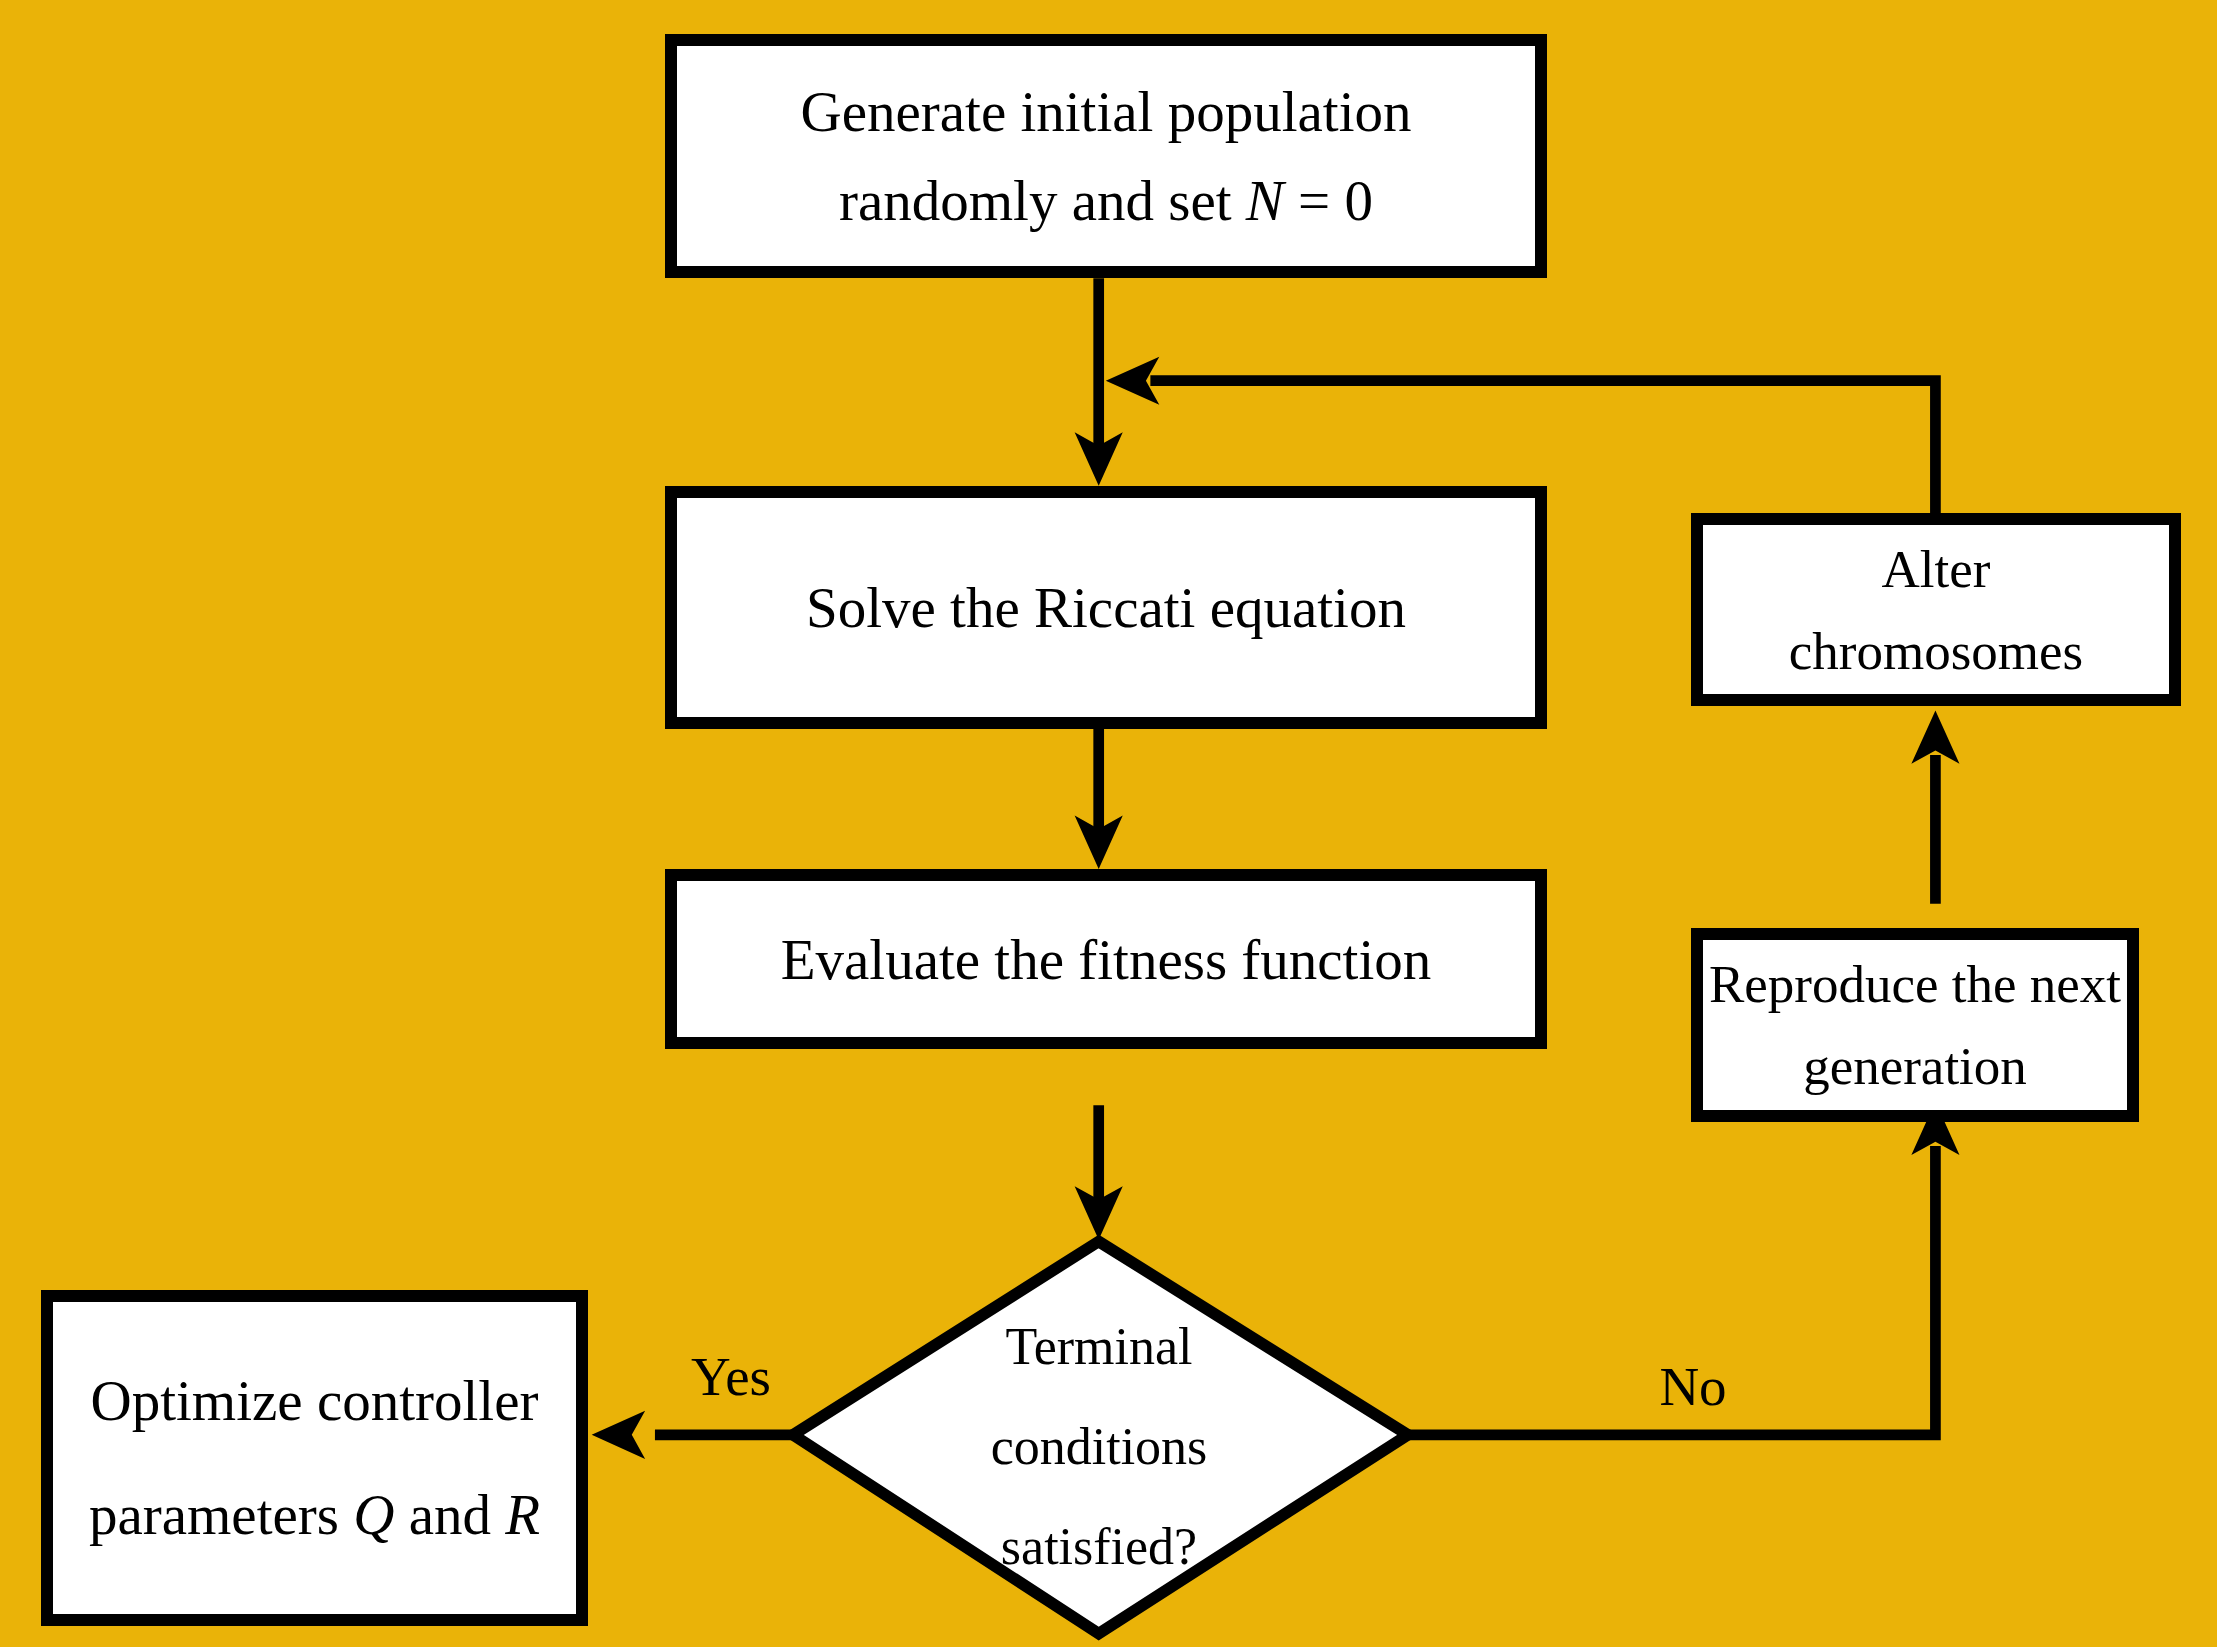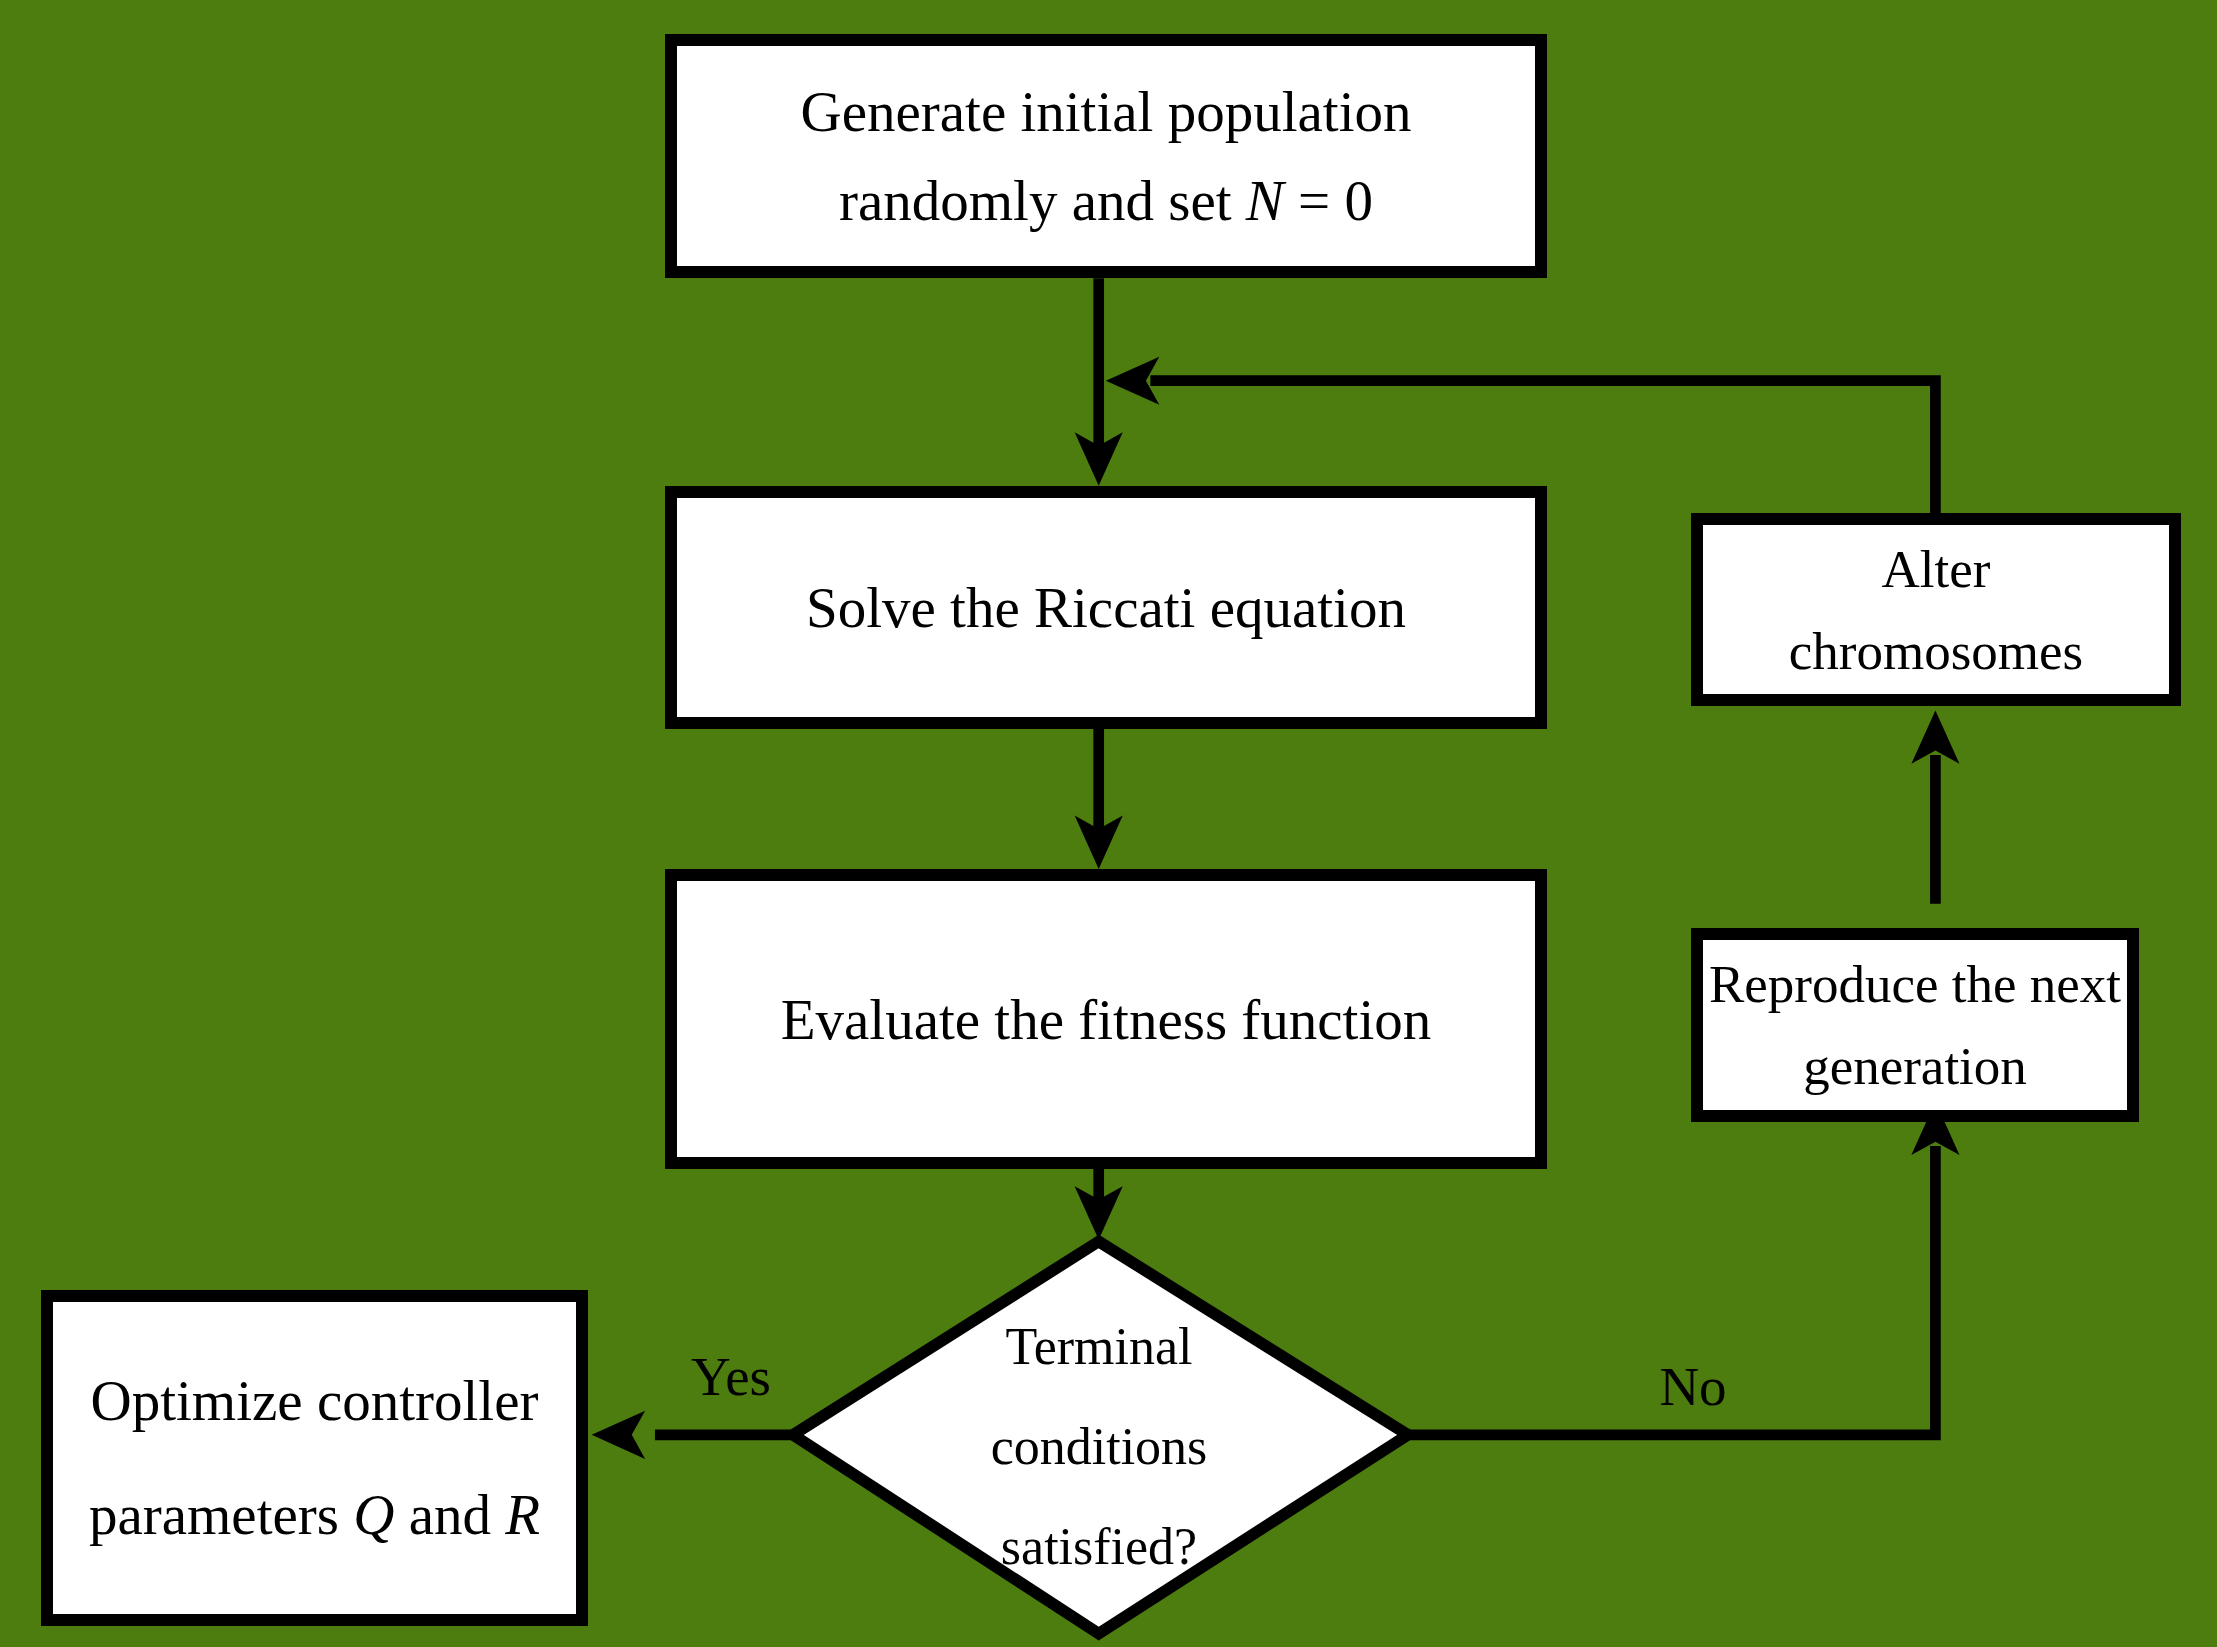--- a/index.html
+++ b/index.html
@@ -1,20 +1,20 @@
 <!DOCTYPE html>
 <html style="font-size:14.3px"><head>
 <meta charset="utf-8">
 <style>
   html, body { margin: 0; padding: 0; background: #ffffff; }
   .canvas {
     position: relative;
     width: 2217px;
     height: 1648px;
-    background: #4d7c0f;
+    background: #eab308;
     font-family: "Liberation Serif", "DejaVu Serif", serif;
     color: #000000;
     overflow: hidden;
   }
   svg.wires {
     position: absolute;
     left: 0; top: 0;
     width: 2217px; height: 1648px;
   }
   .node {
@@ -28,21 +28,21 @@
     justify-content: center;
     text-align: center;
   }
   .node .line {
     font-size: 57px;
     line-height: 89px;
     white-space: nowrap;
   }
   .node-generate   { left: 665px;  top: 34px;   width: 882px; height: 244px; }
   .node-solve      { left: 665px;  top: 486px;  width: 882px; height: 243px; }
-  .node-evaluate   { left: 665px;  top: 869px;  width: 882px; height: 300px; gap: 48px; }
+  .node-evaluate   { left: 665px;  top: 869px;  width: 882px; height: 180px; gap: 48px; }
   .node-optimize   { left: 41px;   top: 1290px; width: 547px; height: 336px; }
   .node-optimize .line { line-height: 114px; }
   .node-alter      { left: 1691px; top: 513px;  width: 490px; height: 193px; }
   .node-reproduce  { left: 1691px; top: 928px; width: 448px; height: 194px; }
   .node-alter .line, .node-reproduce .line { font-size: 53px; line-height: 82px; text-align: center; }
   .decision-text {
     position: absolute;
     left: 921px; top: 1276px;
     width: 356px; height: 321px;
     display: flex;

